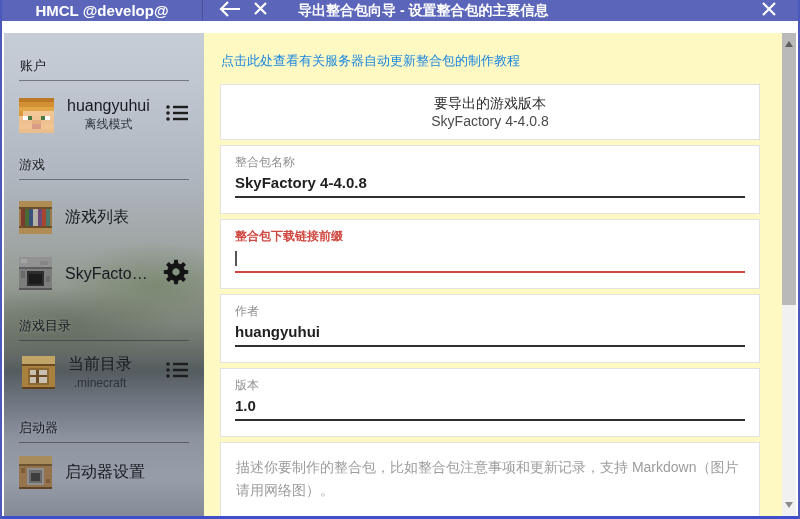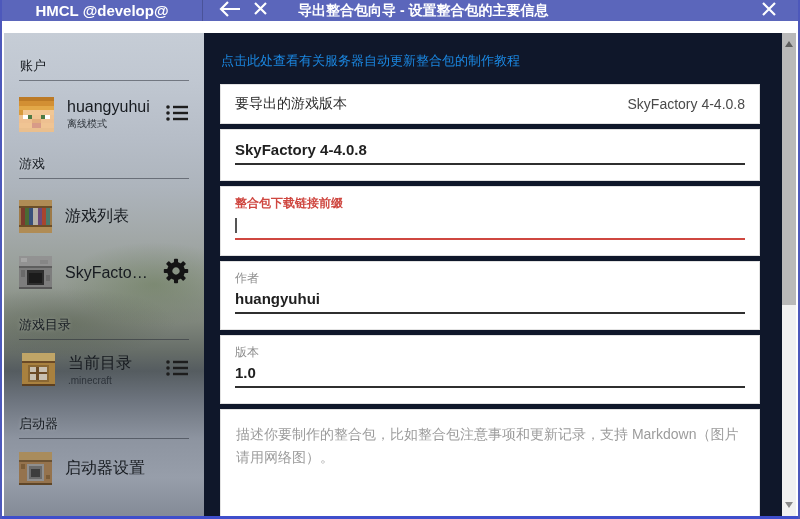--- a/index.html
+++ b/index.html
@@ -33,33 +33,33 @@
         #a2a8a8 42%, #949b93 52%, #7e857b 60%, #666d68 66%,
         #555c60 70%, #6d747e 76%, #8d94a0 84%, #979eaa 92%, #848b97 100%);
   }
   .side-header { font-size:13px; color:#171c22; padding:0 15px; margin-top:14px;
     text-shadow:0 0 4px rgba(255,255,255,0.35); }
   .side-rule { height:1px; background:rgba(35,40,50,0.5); margin:5px 15px 0 15px; }
   .side-item { display:flex; align-items:center; padding:9px 15px; gap:13px; cursor:pointer; }
   .side-item .labels { display:flex; flex-direction:column; min-width:0; }
   .side-label { font-size:16px; color:#171b20; white-space:nowrap; overflow:hidden;
     text-overflow:ellipsis; max-width:100px; }
-  .side-sub { font-size:10px; color:#2d333a; margin-top:1px; }
+  .side-sub { font-size:12px; color:#2d333a; margin-top:1px;text-align:center; }
   .side-right { margin-left:auto; display:flex; align-items:center; }
   .blockicon { width:33px; height:33px; flex:0 0 33px; image-rendering:pixelated; }
   .avatar { width:35px; height:35px; flex:0 0 35px; image-rendering:pixelated; }
 
   
-  .main { position:absolute; top:33px; left:202px; right:2px; bottom:3px; background:#0f172a;
+  .main { position:absolute; top:33px; left:202px; right:2px; bottom:3px; background:#fef9c3;
     overflow:hidden; }
   .link { display:inline-block; margin:19px 0 14px 17px; font-size:13px; color:#1b87e0;
     cursor:pointer; }
   .card { border:1px solid #e2e2e2; margin:0 36px 5px 16px; background:#fff; }
   .version-card { display:flex; align-items:center; justify-content:space-between;
-    padding:10px 14px; font-size:14px; }
+    padding:10px 14px; font-size:14px;flex-direction:column; }
   .version-label { color:#2b2b2b; }
   .version-value { color:#4a4a4a; }
   .field-card { padding:8px 14px 15px 14px; }
   .field-label { font-size:12px; color:#8f8f8f; }
   .field-label.error { color:#cf4740; font-weight:bold; }
   .field-value { font-size:15px; font-weight:bold; color:#1f1f1f; margin-top:3px;
     padding-bottom:5px; border-bottom:2px solid #2f2f2f; min-height:20px; cursor:text; }
   .field-value.error { border-bottom-color:#cf4740; }
   .text-cursor { display:inline-block; width:2px; height:15px; background:#555;
     vertical-align:middle; }
@@ -281,20 +281,21 @@
 
   <div class="main">
     <span class="link">点击此处查看有关服务器自动更新整合包的制作教程</span>
 
     <div class="card version-card">
       <span class="version-label">要导出的游戏版本</span>
       <span class="version-value">SkyFactory 4-4.0.8</span>
     </div>
 
     <div class="card field-card">
+      <div class="field-label">整合包名称</div>
       <div class="field-value">SkyFactory 4-4.0.8</div>
     </div>
 
     <div class="card field-card">
       <div class="field-label error">整合包下载链接前缀</div>
       <div class="field-value error"><span class="text-cursor"></span></div>
     </div>
 
     <div class="card field-card">
       <div class="field-label">作者</div>

